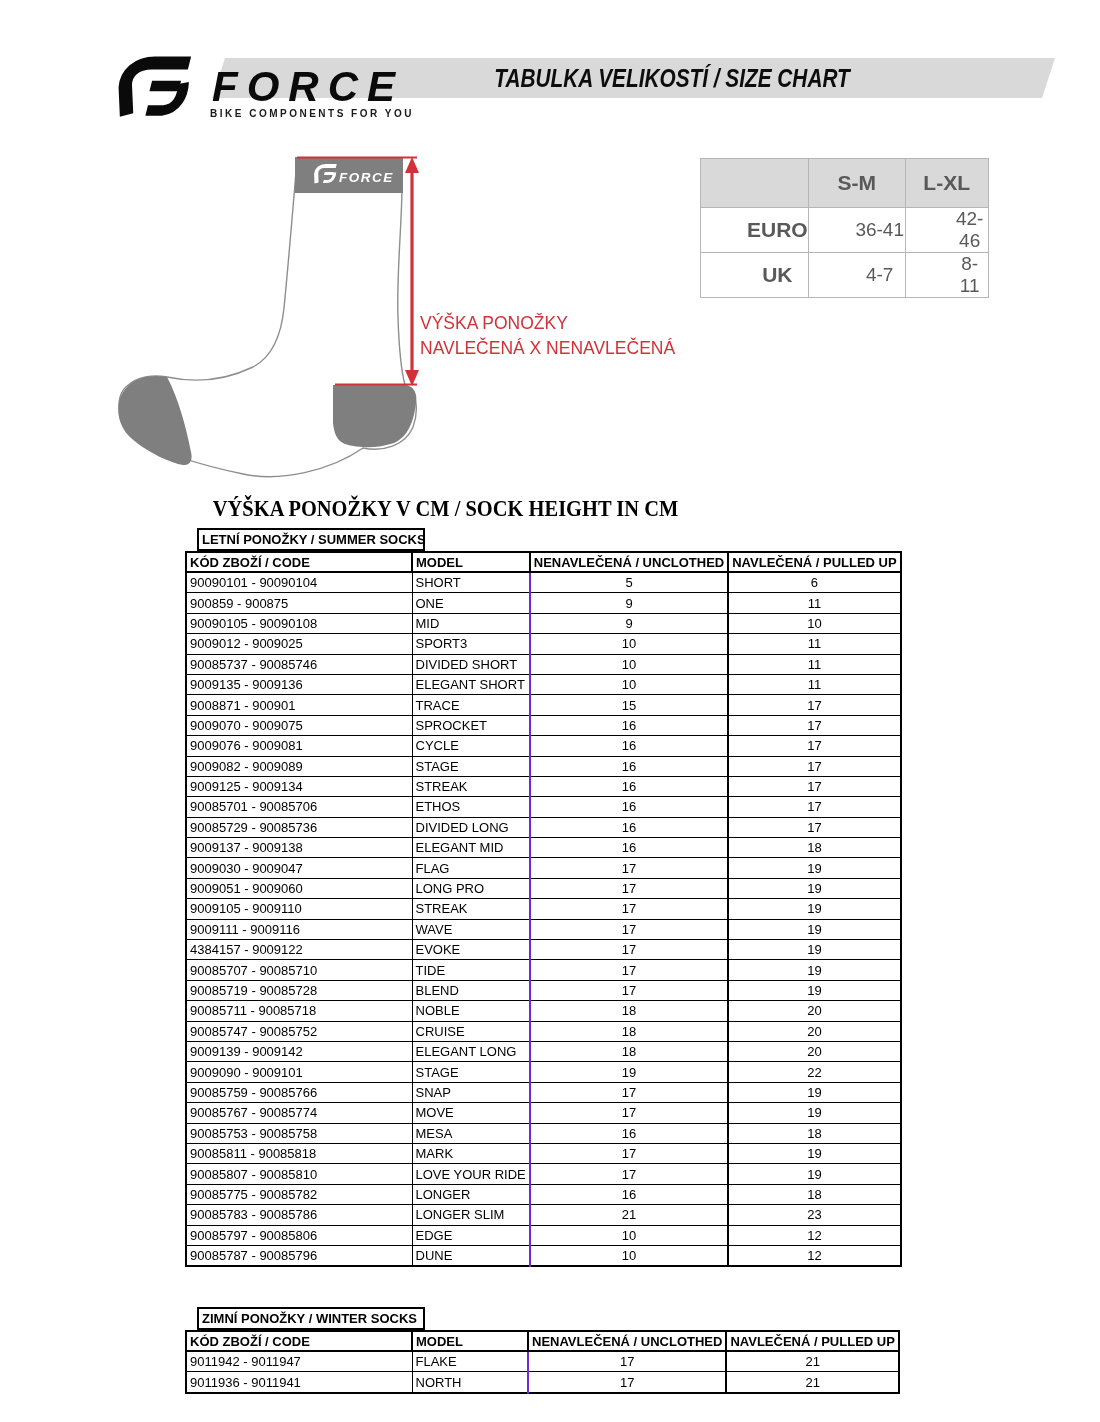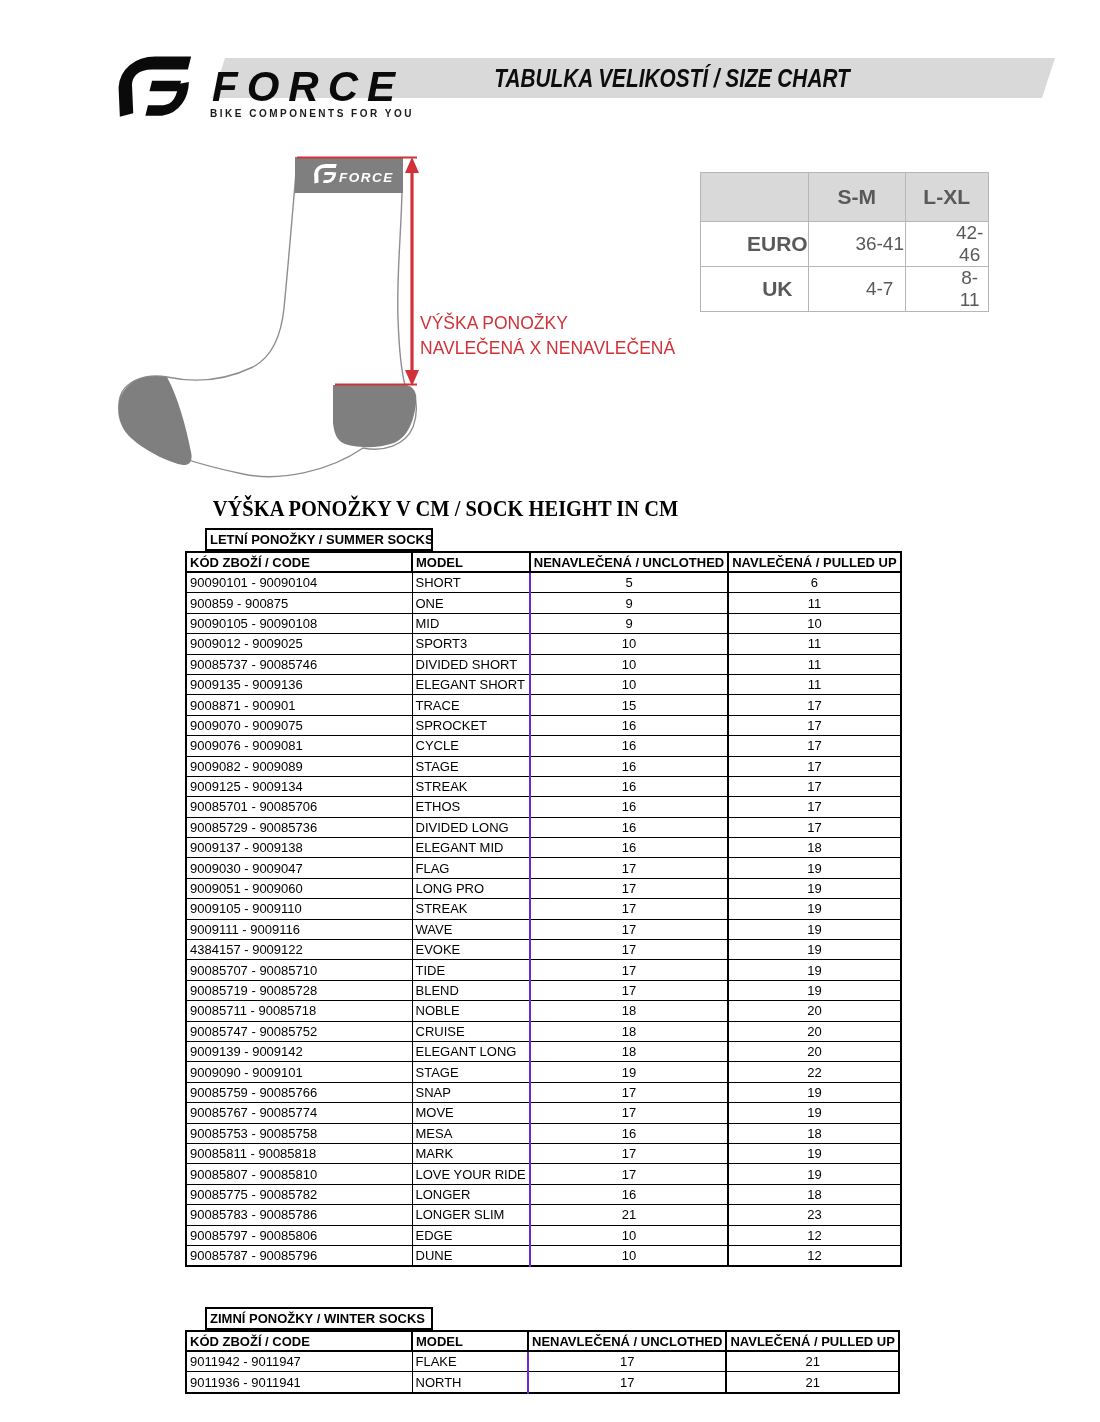--- a/index.html
+++ b/index.html
@@ -23,38 +23,38 @@
   .logo-tagline{font-family:"Liberation Sans",sans-serif;font-size:10px;letter-spacing:2.5px;fill:#1a1a1a;font-weight:bold;}
   
   .sock-svg{position:absolute;left:105px;top:148px;}
   .cuff-word{font-family:"Liberation Sans",sans-serif;font-weight:bold;font-style:italic;font-size:13.5px;letter-spacing:1.5px;fill:#fff;}
   .measure-label{
     position:absolute;left:420px;top:311px;line-height:25px;
     font-size:17.5px;color:#d13239;white-space:nowrap;
   }
   
   .size-table{
-    position:absolute;left:700px;top:172px;border-collapse:collapse;table-layout:fixed;
+    position:absolute;left:700px;top:158px;border-collapse:collapse;table-layout:fixed;
     color:#595959;
   }
   .size-table th,.size-table td{border:1px solid #b6b6b6;text-align:center;padding:0;}
   .size-table thead th{height:48px;background:#d9d9d9;font-weight:bold;font-size:21px;}
   .size-table tbody td{height:31px;font-size:19px;padding-left:46px;}
   .size-table tbody td:first-child{font-weight:bold;font-size:21px;}
   
   .section-title{
     position:absolute;left:0;top:496px;width:892px;text-align:center;
     font-weight:bold;font-size:23px;color:#000;font-family:Liberation Serif, serif;
   }
   .section-title span{display:inline-block;transform:scaleX(.89);white-space:nowrap;}
   
   .tbl-caption{
     position:absolute;left:197px;width:218px;height:17px;
     border:2px solid #000;background:#fff;
-    font-weight:bold;font-size:13px;line-height:17px;padding:1px 3px;white-space:nowrap;margin-left:8px;
+    font-weight:bold;font-size:13px;line-height:17px;padding:1px 3px;white-space:nowrap;
   }
   .data-table{
     position:absolute;left:185px;border-collapse:collapse;table-layout:fixed;
     border:2px solid #000;background:#fff;
   }
   .data-table th,.data-table td{padding:0 3px;line-height:1;overflow:hidden;white-space:nowrap;}
   .data-table thead th{
     height:18px;border:2px solid #000;font-size:13px;font-weight:bold;text-align:left;
   }
   .data-table tbody td{height:19.4px;border-top:1px solid #000;font-size:13px;}

